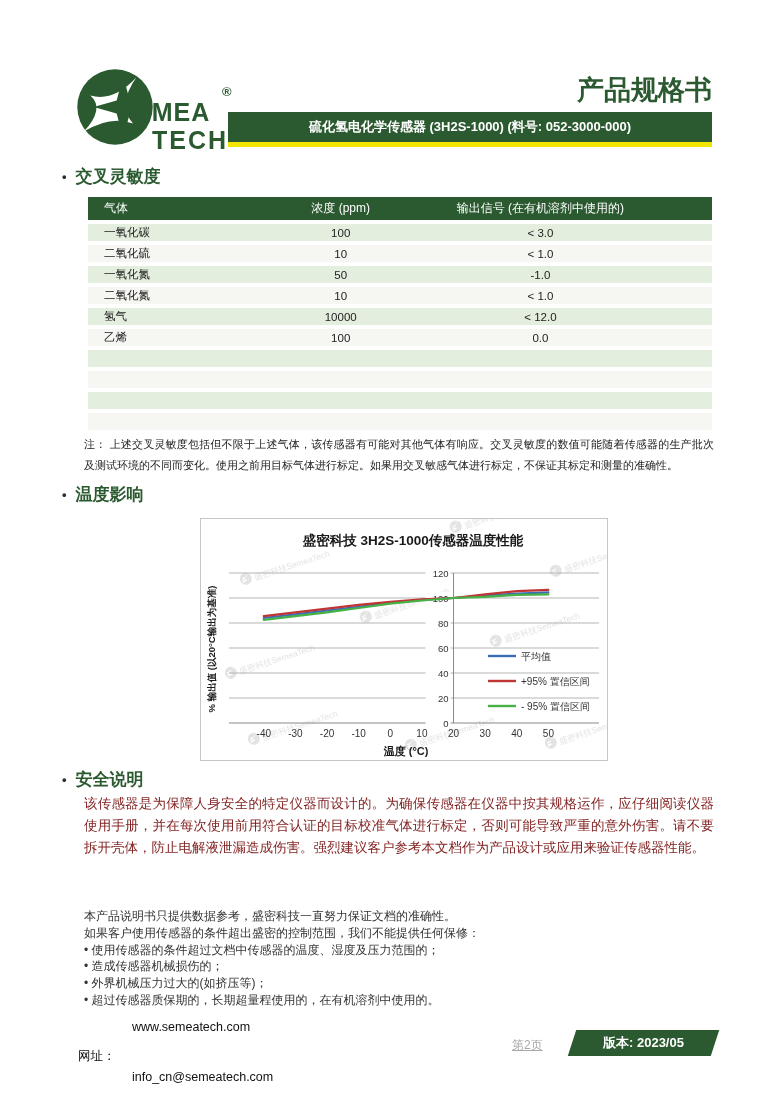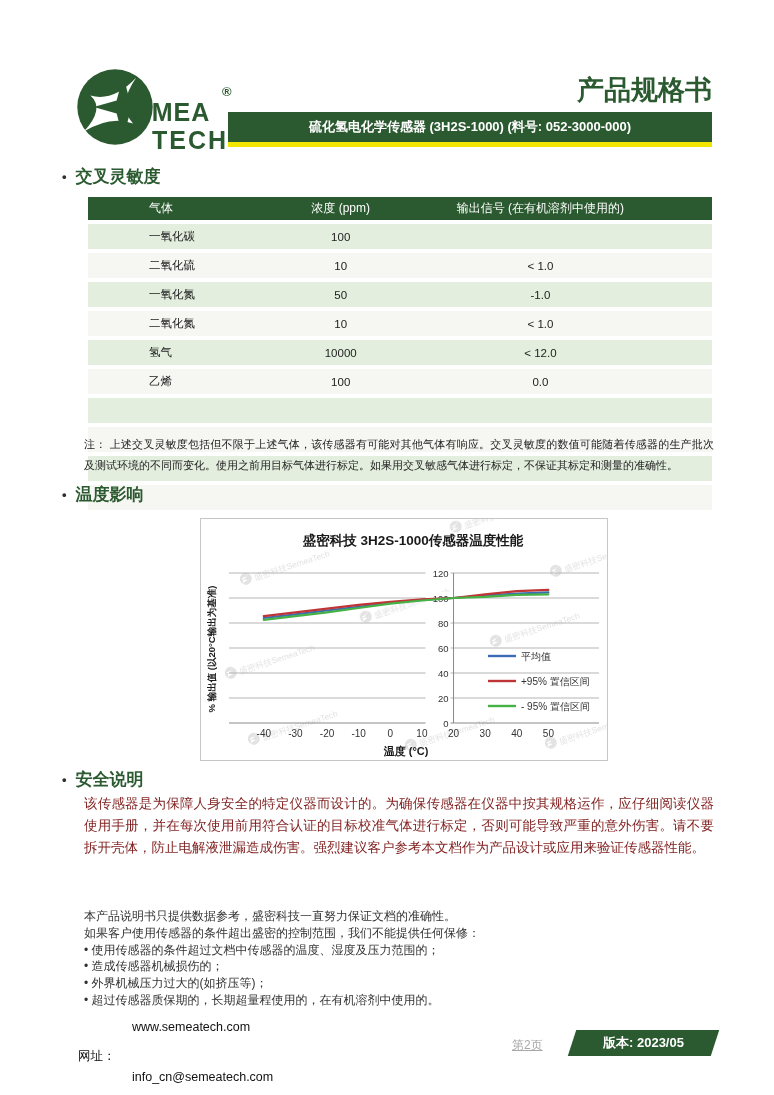--- a/index.html
+++ b/index.html
@@ -25,26 +25,26 @@
 
   
   .section-title{position:absolute;left:62px;font-size:17px;font-weight:bold;color:var(--brand);display:flex;align-items:center;gap:9px;}
   .section-title .bullet{font-size:13px;color:#2f2f2f;line-height:1;}
   #sec1-title{top:165px;}
   #sec2-title{top:483px;}
   #sec3-title{top:768px;}
 
   
   .x-table{position:absolute;left:88px;top:197px;width:624px;}
-  .t-row{display:flex;align-items:center;height:25px;margin-bottom:4px;font-size:11.5px;color:#222;}
+  .t-row{display:flex;align-items:center;height:17px;margin-bottom:4px;font-size:11.5px;color:#222;}
   .t-head{height:23px;background:var(--brand);color:#fff;font-size:12px;margin-bottom:4px;display:flex;align-items:center;}
   .row-green{background:var(--row-green);}
   .row-gray{background:var(--row-gray);}
   .t-cell{overflow:hidden;white-space:nowrap;}
-  .c0{width:27%;padding-left:61px;text-align:left;}
+  .c0{width:27%;padding-left:16px;text-align:left;}
   .c1{width:27%;text-align:center;}
   .c2{width:46%;text-align:center;padding-right:56px;}
 
   .note{position:absolute;left:84px;top:434px;width:630px;font-size:11px;line-height:21px;color:#222;text-align:justify;}
 
   
   .chart-box{position:absolute;left:200px;top:518px;width:408px;height:243px;background:#fff;border:1px solid #c6c6c6;}
   .chart-box svg{display:block;}
 
   
@@ -95,20 +95,21 @@
   <div class="x-table">
     <div class="t-head">
       <div class="t-cell c0">气体</div>
       <div class="t-cell c1">浓度 (ppm)</div>
       <div class="t-cell c2">输出信号 (在有机溶剂中使用的)</div>
     </div>
     <div>
         <div class="t-row row-green">
           <div class="t-cell c0">一氧化碳</div>
           <div class="t-cell c1">100</div>
+          <div class="t-cell c2">&lt; 3.0</div>
         </div>
         <div class="t-row row-gray">
           <div class="t-cell c0">二氧化硫</div>
           <div class="t-cell c1">10</div>
           <div class="t-cell c2">&lt; 1.0</div>
         </div>
         <div class="t-row row-green">
           <div class="t-cell c0">一氧化氮</div>
           <div class="t-cell c1">50</div>
           <div class="t-cell c2">-1.0</div>

